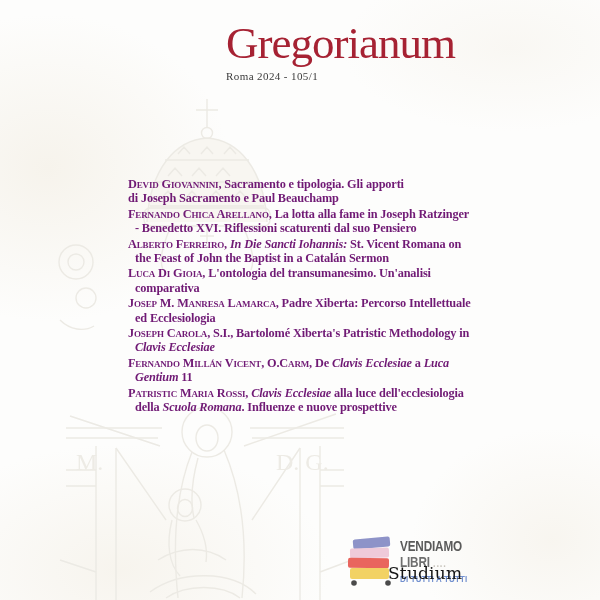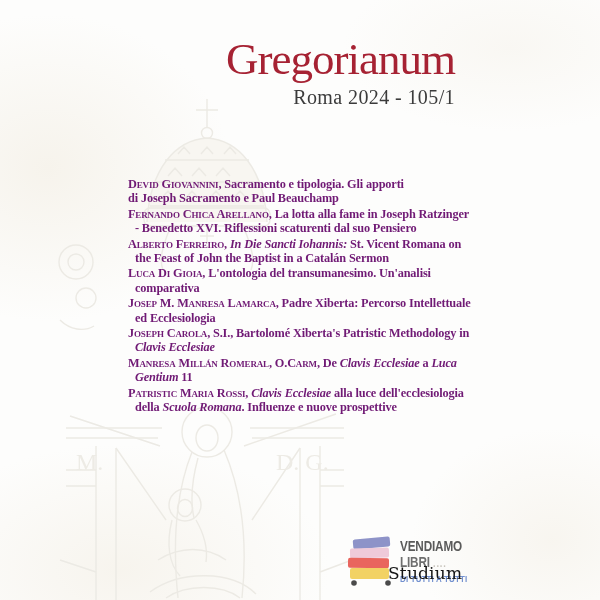--- a/index.html
+++ b/index.html
@@ -12,27 +12,27 @@
     position:absolute; inset:0; pointer-events:none;
     background:
       radial-gradient(ellipse 260px 220px at 8% 28%, rgba(238,231,216,0.45), rgba(238,231,216,0) 70%),
       radial-gradient(ellipse 300px 180px at 20% 95%, rgba(238,231,216,0.40), rgba(238,231,216,0) 70%),
       radial-gradient(ellipse 200px 160px at 92% 90%, rgba(238,231,216,0.35), rgba(238,231,216,0) 70%),
       radial-gradient(ellipse 240px 120px at 85% 8%, rgba(240,234,222,0.30), rgba(240,234,222,0) 70%);
   }
   .watermark { position:absolute; left:0; top:0; width:600px; height:600px; }
 
   
-  .header { position:absolute; top:36px; right:145px; text-align:right; }
+  .header { position:absolute; top:20px; right:145px; text-align:left; }
   .journal-title {
     font-size:45px; line-height:1.05; letter-spacing:-1px;
     color:#a62233; font-weight:400;
   }
   .journal-issue {
-    margin-top:3px; font-size:20px; letter-spacing:0.4px; color:#3b3b3b;
+    margin-top:3px; font-size:11px; letter-spacing:0.4px; color:#3b3b3b;
   }
 
   
   .articles { position:absolute; left:128px; top:177px; width:360px; }
   .article { margin-bottom:1px; }
   .line {
     white-space:nowrap; font-size:12.3px; line-height:14.4px;
     font-weight:700; color:#701a75; letter-spacing:-0.15px;
   }
   .line.indent { padding-left:7px; }
@@ -148,21 +148,21 @@
     </div>
     <div class="article">
       <div class="line"><span class="seg-sc">Josep M. Manresa Lamarca</span><span class="seg-b">, Padre Xiberta: Percorso Intellettuale</span></div>
       <div class="line indent"><span class="seg-b">ed Ecclesiologia</span></div>
     </div>
     <div class="article">
       <div class="line"><span class="seg-sc">Joseph Carola, S.I.</span><span class="seg-b">, Bartolomé Xiberta's Patristic Methodology in</span></div>
       <div class="line indent"><span class="seg-bi">Clavis Ecclesiae</span></div>
     </div>
     <div class="article">
-      <div class="line"><span class="seg-sc">Manresa Millán Romeral, O.Carm</span><span class="seg-b">, De </span><span class="seg-bi">Clavis Ecclesiae</span><span class="seg-b"> a </span><span class="seg-bi">Luca</span></div>
+      <div class="line"><span class="seg-sc">Fernando Millán Vicent, O.Carm</span><span class="seg-b">, De </span><span class="seg-bi">Clavis Ecclesiae</span><span class="seg-b"> a </span><span class="seg-bi">Luca</span></div>
       <div class="line indent"><span class="seg-bi">Gentium</span><span class="seg-b"> 11</span></div>
     </div>
     <div class="article">
       <div class="line"><span class="seg-sc">Patristic Maria Rossi</span><span class="seg-b">, </span><span class="seg-bi">Clavis Ecclesiae</span><span class="seg-b"> alla luce dell'ecclesiologia</span></div>
       <div class="line indent"><span class="seg-b">della </span><span class="seg-bi">Scuola Romana</span><span class="seg-b">. Influenze e nuove prospettive</span></div>
     </div>
   </div>
 
 <div class="logo">
   <svg class="books" width="52" height="52" viewBox="0 0 52 52">

